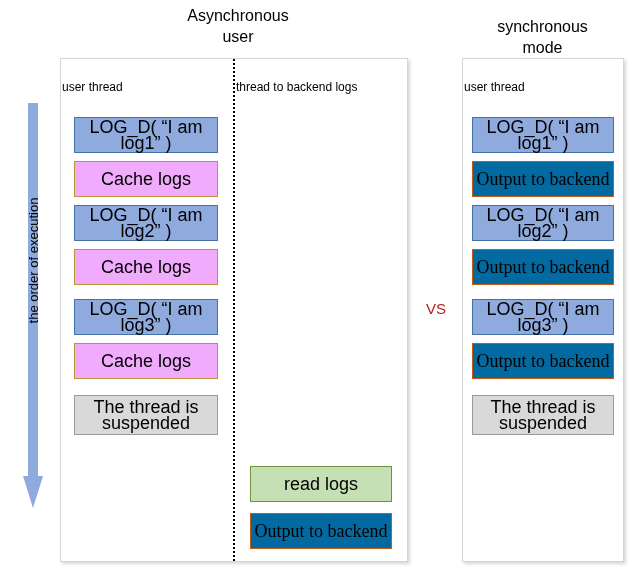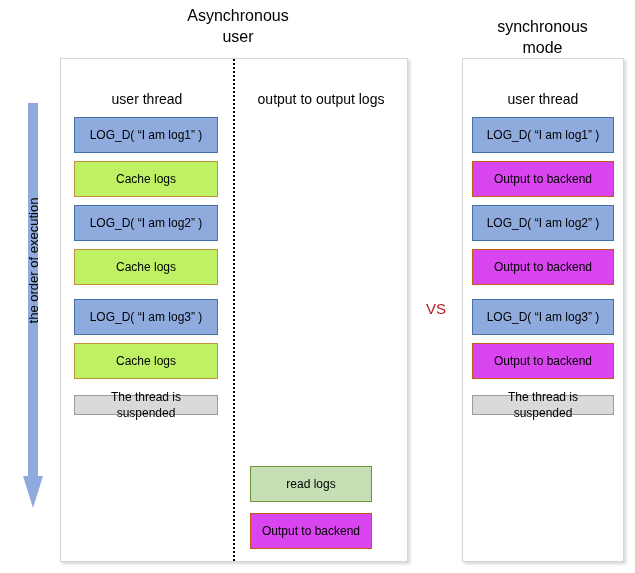--- a/index.html
+++ b/index.html
@@ -35,25 +35,23 @@
     border: 1px solid #d5d5d5;
     box-shadow: 2px 2px 3px rgba(0,0,0,0.16);
     box-sizing: border-box;
   }
   #panel-async { left: 60px;  top: 58px; width: 348px; height: 504px; }
   #panel-sync  { left: 462px; top: 58px; width: 162px; height: 504px; }
 
   
   .col-header {
     position: absolute;
-    text-align: center;
-    font-size: 14px;
+    font-size: 12px;
     line-height: 18px;
     color: #000;
-    margin-top: 12px;
   }
   #hdr-user-thread-async { left: 62px;  top: 78px; width: 170px; }
   #hdr-output-thread     { left: 236px; top: 78px; width: 170px; }
   #hdr-user-thread-sync  { left: 464px; top: 78px; width: 158px; }
 
   
   #divider {
     position: absolute;
     left: 233px;
     top: 59px;
@@ -63,42 +61,42 @@
   }
 
   
   .box {
     position: absolute;
     box-sizing: border-box;
     display: flex;
     align-items: center;
     justify-content: center;
     text-align: center;
-    font-size: 12px;
+    font-size: 18px;
     line-height: 16px;
     border-width: 1px;
     border-style: solid;
     white-space: pre-line;
     padding: 2px 3px;
   }
   .box.blue   { background: #8FAADC; border-color: #4472A8; }
-  .box.yellow { background: #bef264; border-color: #C09238; }
-  .box.orange { background: #d946ef; border-color: #C55A11; }
+  .box.yellow { background: #f0abfc; border-color: #C09238; }
+  .box.orange { background: #0369a1; border-color: #C55A11; font-family: Liberation Serif, serif; }
   .box.green  { background: #C5E0B4; border-color: #70933E; }
   .box.gray   { background: #D9D9D9; border-color: #9B9B9B; }
 
   
   .col-a { left: 74px;  width: 144px; }
   
-  .col-b { left: 250px; width: 122px; }
+  .col-b { left: 250px; width: 142px; text-align: right; }
   
   .col-c { left: 472px; width: 142px; }
 
   .h36 { height: 36px; }
-  .h38 { height: 20px; }
+  .h38 { height: 40px; }
 
   
   #vs-label {
     position: absolute;
     left: 418px;
     top: 300px;
     width: 36px;
     text-align: center;
     font-size: 15px;
     color: #b91c1c;
@@ -130,21 +128,21 @@
 <body>
 
 <div class="diagram-title" id="title-async">Asynchronous
 user</div>
 <div class="diagram-title" id="title-sync">synchronous
 mode</div>
 
 <div class="panel" id="panel-async"></div>
 
 <div class="col-header" id="hdr-user-thread-async">user thread</div>
-<div class="col-header" id="hdr-output-thread">output to output logs</div>
+<div class="col-header" id="hdr-output-thread">thread to backend logs</div>
 
 <div id="divider"></div>
 
 <div class="box blue col-a h36" style="top:117px">LOG_D( “I am log1” )</div>
 <div class="box yellow col-a h36" style="top:161px">Cache logs</div>
 <div class="box blue col-a h36" style="top:205px">LOG_D( “I am log2” )</div>
 <div class="box yellow col-a h36" style="top:249px">Cache logs</div>
 <div class="box blue col-a h36" style="top:299px">LOG_D( “I am log3” )</div>
 <div class="box yellow col-a h36" style="top:343px">Cache logs</div>
 <div class="box gray col-a h38" style="top:395px">The thread is

